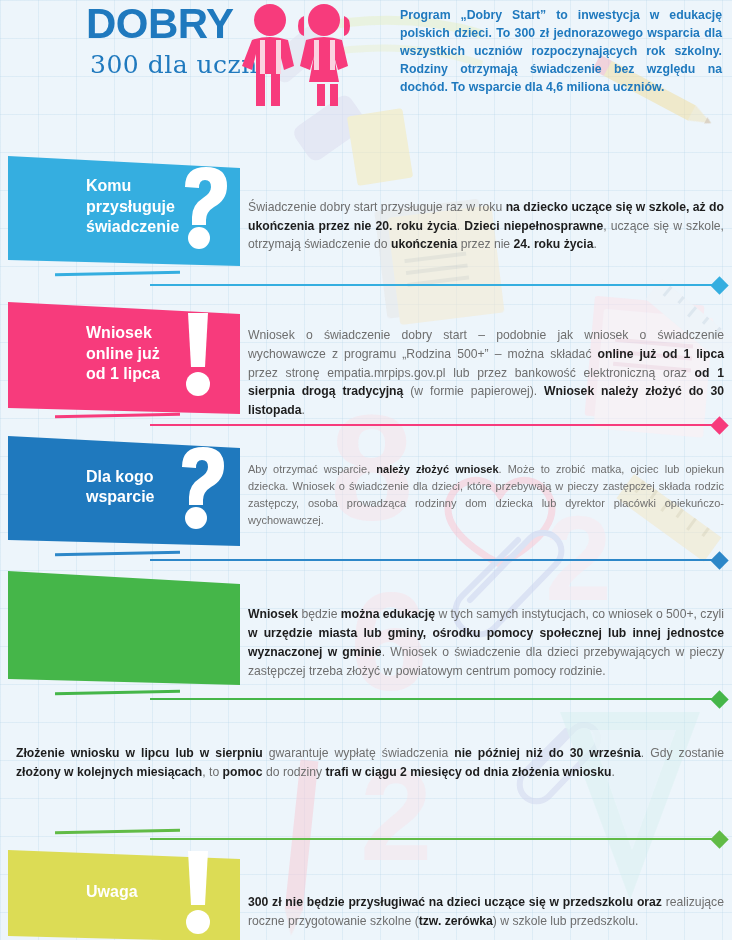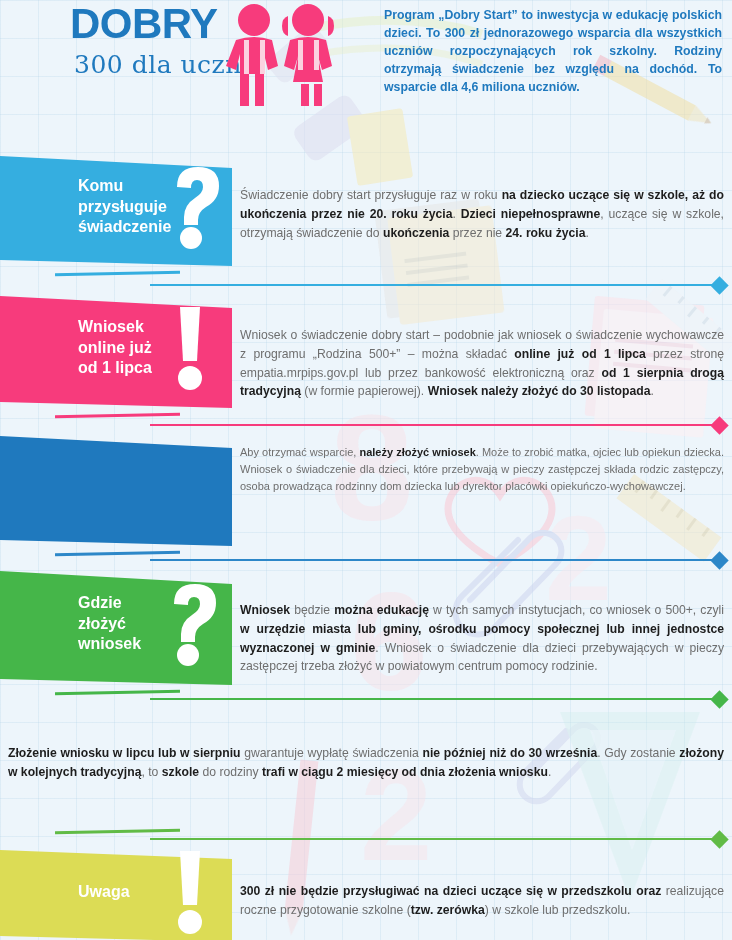--- a/index.html
+++ b/index.html
@@ -31,20 +31,21 @@
     position: relative;
     z-index: 3;
     height: 140px;
     display: flex;
     align-items: flex-start;
   }
   .logo-block {
     width: 372px;
     padding: 4px 0 0 70px;
     position: relative;
+    margin-left: 16px;
   }
   .logo-word {
     color: #1f79be;
     font-weight: bold;
     font-size: 42px;
     line-height: 0.94;
     letter-spacing: -0.5px;
   }
   .logo-word.second { margin-top: 2px; }
   .logo-script {
@@ -68,21 +69,22 @@
     line-height: 1.47;
     font-weight: bold;
     text-align: justify;
   }
 
   
   .section {
     position: relative;
     z-index: 3;
     display: flex;
-    align-items: flex-start;
+    align-items: center;
+    padding-left: 8px;
   }
   .banner-wrap {
     position: relative;
     width: 232px;
     flex: 0 0 232px;
   }
   .banner {
     position: relative;
     width: 232px;
     color: #ffffff;
@@ -321,57 +323,56 @@
       <div class="line" style="background:#f73b7c"></div>
       <div class="dia" style="background:#f73b7c"></div>
     </div>
     <div class="tail" style="left: 55px; width: 125px; top: 552px; background: rgb(45, 135, 200); transform: rotate(-1.2deg);"></div>
     <div class="section" style="position: absolute; left: 0px; right: 0px; top: 428px;">
       <div class="banner-wrap">
         <div class="banner" style="height: 118px;">
           <svg class="banner-shape" width="232" height="118" viewBox="0 0 232 118">
             <polygon points="0,8 232,20 232,118 0,112" fill="#1f79be"></polygon>
           </svg>
-        </div>
-      </div>
-      <div class="body-text" style="margin-top: 16px; font-size: 11px;">Aby otrzymać wsparcie, <b>należy złożyć wniosek</b>. Może to zrobić matka, ojciec lub opiekun dziecka. Wniosek o świadczenie dla dzieci, które przebywają w pieczy zastępczej składa rodzic zastępczy, osoba prowadząca rodzinny dom dziecka lub dyrektor placówki opiekuńczo-wychowawczej.</div>
-    </div>
-    <div class="connector" style="left: 150px; right: 6px; top: 553px;">
-      <div class="line" style="background:#2d87c8"></div>
-      <div class="dia" style="background:#2d87c8"></div>
-    </div>
-    <div class="tail" style="left: 55px; width: 125px; top: 691px; background: rgb(69, 182, 73); transform: rotate(-1.2deg);"></div>
-    <div class="section" style="position: absolute; left: 0px; right: 0px; top: 563px;">
-      <div class="banner-wrap">
-        <div class="banner" style="height: 122px;">
-          <svg class="banner-shape" width="232" height="122" viewBox="0 0 232 122">
-            <polygon points="0,8 232,21 232,122 0,116" fill="#45b649"></polygon>
-          </svg>
           <div class="banner-inner">
-            <div class="banner-label">Gdzie
-złożyć
-wniosek</div>
+            <div class="banner-label">Dla kogo
+wsparcie</div>
             <div class="mark">
               <svg width="52" height="84" viewBox="0 0 52 84">
                 <path d="M6 22 q0 -20 21 -20 q21 0 21 19 q0 14 -13 21 q-8 5 -8 13 l0 5 l-14 0 l0 -8 q0 -12 11 -19 q8 -5 8 -11 q0 -7 -6 -7 q-6 0 -6 8 z" fill="#ffffff"></path>
                 <circle cx="20" cy="73" r="11" fill="#ffffff"></circle>
               </svg>
             </div>
           </div>
         </div>
       </div>
+      <div class="body-text" style="margin-top: 16px; font-size: 11px;">Aby otrzymać wsparcie, <b>należy złożyć wniosek</b>. Może to zrobić matka, ojciec lub opiekun dziecka. Wniosek o świadczenie dla dzieci, które przebywają w pieczy zastępczej składa rodzic zastępczy, osoba prowadząca rodzinny dom dziecka lub dyrektor placówki opiekuńczo-wychowawczej.</div>
+    </div>
+    <div class="connector" style="left: 150px; right: 6px; top: 553px;">
+      <div class="line" style="background:#2d87c8"></div>
+      <div class="dia" style="background:#2d87c8"></div>
+    </div>
+    <div class="tail" style="left: 55px; width: 125px; top: 691px; background: rgb(69, 182, 73); transform: rotate(-1.2deg);"></div>
+    <div class="section" style="position: absolute; left: 0px; right: 0px; top: 563px;">
+      <div class="banner-wrap">
+        <div class="banner" style="height: 122px;">
+          <svg class="banner-shape" width="232" height="122" viewBox="0 0 232 122">
+            <polygon points="0,8 232,21 232,122 0,116" fill="#45b649"></polygon>
+          </svg>
+        </div>
+      </div>
       <div class="body-text" style="margin-top: 38px; font-size: 12.2px;"><b>Wniosek</b> będzie <b>można edukację</b> w tych samych instytucjach, co wniosek o 500+, czyli <b>w urzędzie miasta lub gminy, ośrodku pomocy społecznej lub innej jednostce wyznaczonej w gminie</b>. Wniosek o świadczenie dla dzieci przebywających w pieczy zastępczej trzeba złożyć w powiatowym centrum pomocy rodzinie.</div>
     </div>
     <div class="connector" style="left: 150px; right: 6px; top: 692px;">
       <div class="line" style="background:#45b649"></div>
       <div class="dia" style="background:#45b649"></div>
     </div>
     <div class="tail" style="left: 55px; width: 125px; top: 830px; background: rgb(97, 187, 70); transform: rotate(-1.2deg);"></div>
     <div class="section" style="position: absolute; left: 0px; right: 0px; top: 702px;">
-      <div class="body-text" style="margin-top: 42px; font-size: 12.2px;"><b>Złożenie wniosku w lipcu lub w sierpniu</b> gwarantuje wypłatę świadczenia <b>nie później niż do 30 września</b>. Gdy zostanie <b>złożony w kolejnych tradycyjną</b>, to <b>szkole</b> do rodziny <b>trafi w ciągu 2 miesięcy od dnia złożenia wniosku</b>.</div>
+      <div class="body-text" style="margin-top: 42px; font-size: 12.2px;"><b>Złożenie wniosku w lipcu lub w sierpniu</b> gwarantuje wypłatę świadczenia <b>nie później niż do 30 września</b>. Gdy zostanie <b>złożony w kolejnych miesiącach</b>, to <b>pomoc</b> do rodziny <b>trafi w ciągu 2 miesięcy od dnia złożenia wniosku</b>.</div>
     </div>
     <div class="connector" style="left: 150px; right: 6px; top: 832px;">
       <div class="line" style="background:#61bb46"></div>
       <div class="dia" style="background:#61bb46"></div>
     </div>
     <div class="section" style="position: absolute; left: 0px; right: 0px; top: 842px;">
       <div class="banner-wrap">
         <div class="banner" style="height: 100px;">
           <svg class="banner-shape" width="232" height="100" viewBox="0 0 232 100">
             <polygon points="0,8 232,17 232,100 0,94" fill="#dcdc55"></polygon>

